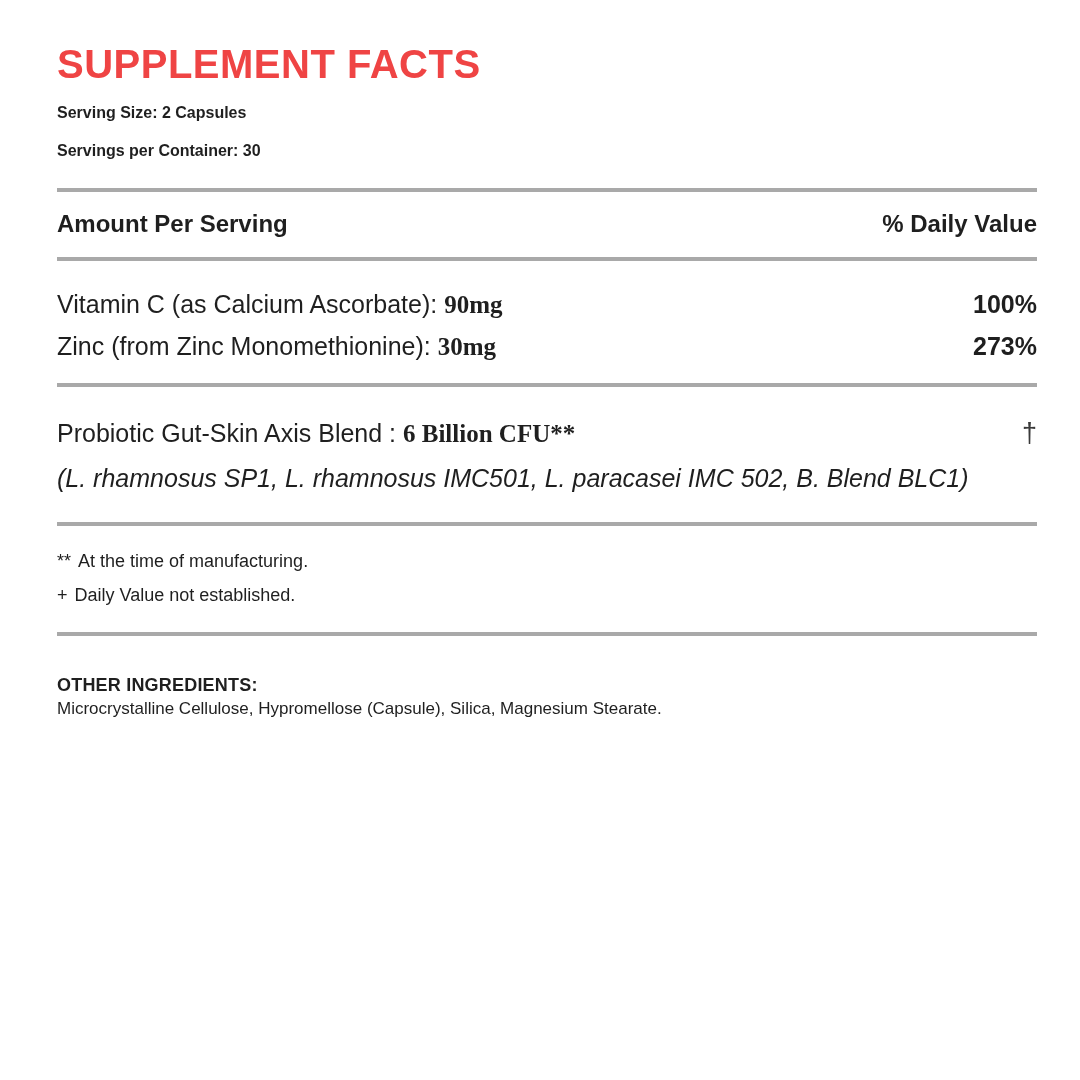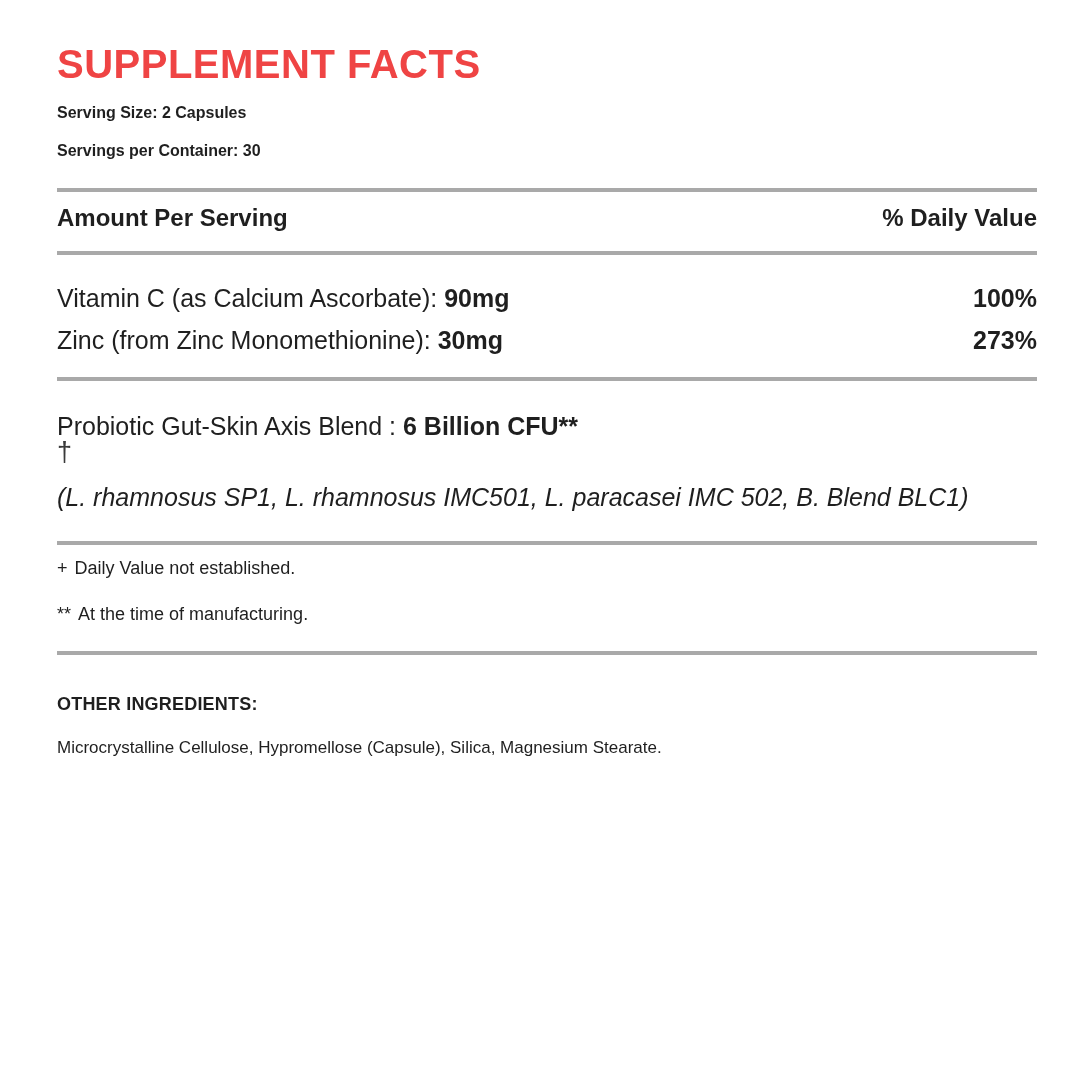--- a/index.html
+++ b/index.html
@@ -43,45 +43,44 @@
   }
   .rule-1 { margin-top: 29px; }
   .rule-2 { margin-top: 19px; }
   .rule-3 { margin-top: 24px; }
   .rule-4 { margin-top: 30px; }
   .rule-5 { margin-top: 26px; }
   .col-header {
     display: flex;
     justify-content: space-between;
     align-items: baseline;
-    margin-top: 13px;
+    margin-top: 19px;
     font-size: 24px;
     font-weight: 700;
     line-height: 1.1;
   }
   .nutrient-row {
     display: flex;
     justify-content: space-between;
     align-items: baseline;
     font-size: 25px;
     line-height: 1;
     margin-top: 17px;
   }
   .nutrient-row.first { margin-top: 31px; }
   .nutrient-name { font-weight: 400; }
-  .nutrient-amount { font-weight: 700; }
+  .nutrient-amount { font-weight: 700; font-family: Liberation Serif, serif; }
   .nutrient-dv { font-weight: 600; text-align: right; }
   .blend-row {
     display: flex;
     justify-content: space-between;
     align-items: baseline;
     font-size: 25px;
     line-height: 1;
     margin-top: 33px;
-    flex-direction: column;
   }
   .blend-dv {
     font-size: 27px;
     font-weight: 400;
     color: #3a3a3a;
   }
   .strains {
     font-size: 25px;
     font-style: italic;
     font-weight: 400;
@@ -98,21 +97,21 @@
   .other-label {
     font-size: 18px;
     font-weight: 700;
     letter-spacing: 0.2px;
     margin-top: 40px;
     line-height: 1.1;
   }
   .other-text {
     font-size: 17px;
     font-weight: 400;
-    margin-top: 24px;
+    margin-top: 4px;
     line-height: 1.2;
   }
 </style>
 </head>
 <body>
 
 <div class="label">
 
   <h1 class="title">SUPPLEMENT FACTS</h1>
 
@@ -143,26 +142,26 @@
 
   <div class="blend-row">
     <span><span class="nutrient-name">Probiotic Gut-Skin Axis Blend : </span><span class="nutrient-amount">6 Billion CFU**</span></span>
     <span class="blend-dv">†</span>
   </div>
 
   <div class="strains">(L. rhamnosus SP1, L. rhamnosus IMC501, L. paracasei IMC 502, B. Blend BLC1)</div>
 
   <div class="rule rule-4"></div>
 
+  <div class="footnote first">
+    <span class="footnote-marker">**</span><span>At the time of manufacturing.</span>
+  </div>
+
   <div class="footnote">
     <span class="footnote-marker">+</span><span>Daily Value not established.</span>
-  </div>
-
-  <div class="footnote first">
-    <span class="footnote-marker">**</span><span>At the time of manufacturing.</span>
   </div>
 
   <div class="rule rule-5"></div>
 
   <div class="other-label">OTHER INGREDIENTS:</div>
   <div class="other-text">Microcrystalline Cellulose, Hypromellose (Capsule), Silica, Magnesium Stearate.</div>
 
 </div>
 
 </body></html>

